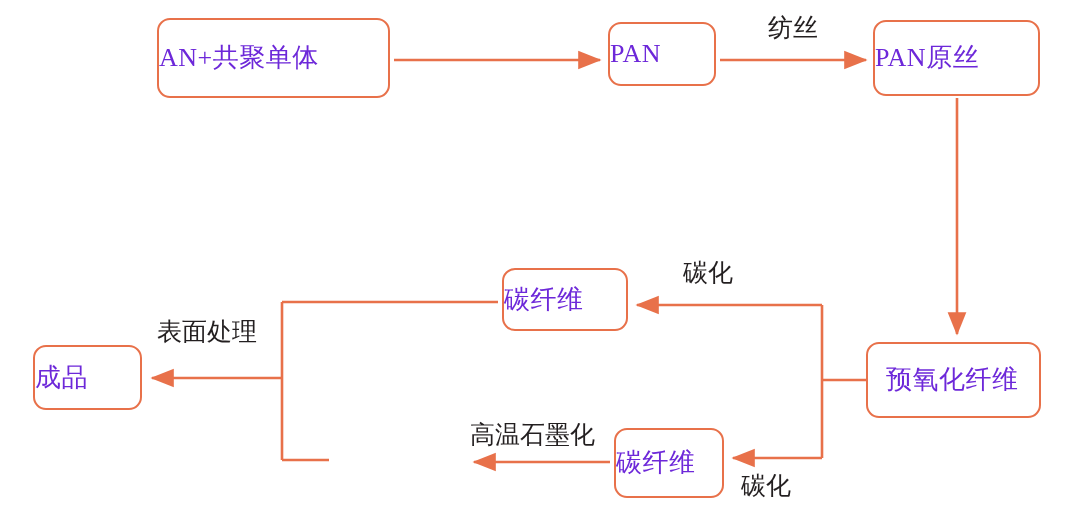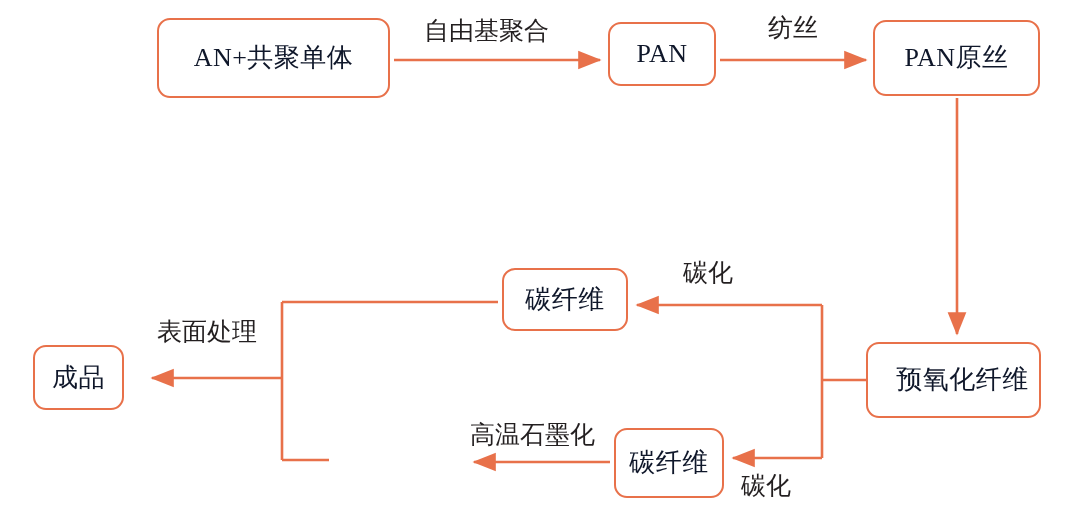--- a/index.html
+++ b/index.html
@@ -27,22 +27,22 @@
     pointer-events: none;
   }
   .node {
     position: absolute;
     box-sizing: border-box;
     border: 2.4px solid #E8714A;
     border-radius: 13px;
     background: #ffffff;
     display: flex;
     align-items: center;
-    justify-content: center;
-    color: #0f172a;
+    justify-content: flex-start;
+    color: #6d28d9;
     font-size: 26px;
     line-height: 1;
     letter-spacing: 0.5px;
     white-space: nowrap;
   }
   .edge-label {
     position: absolute;
     color: #231f20;
     font-size: 25px;
     line-height: 1;
@@ -105,25 +105,24 @@
 
   <div class="node" style="left:502px; top:268px; width:126px; height:63px;">
     <span>碳纤维</span>
   </div>
 
   <div class="node" style="left:614px; top:428px; width:110px; height:70px;">
     <span>碳纤维</span>
   </div>
 
 
-  <div class="node" style="left:33px; top:345px; width:91px; height:65px;">
+  <div class="node" style="left:33px; top:345px; width:109px; height:65px;">
     <span>成品</span>
   </div>
 
-  <div class="edge-label" style="left:424px; top:18px;">自由基聚合</div>
 
   <div class="edge-label" style="left:768px; top:15px;">纺丝</div>
 
   <div class="edge-label" style="left:683px; top:260px;">碳化</div>
 
   <div class="edge-label" style="left:157px; top:319px;">表面处理</div>
 
   <div class="edge-label" style="left:470px; top:404px;margin-top:18px;">高温石墨化</div>
 
   <div class="edge-label" style="left:741px; top:473px;">碳化</div>

